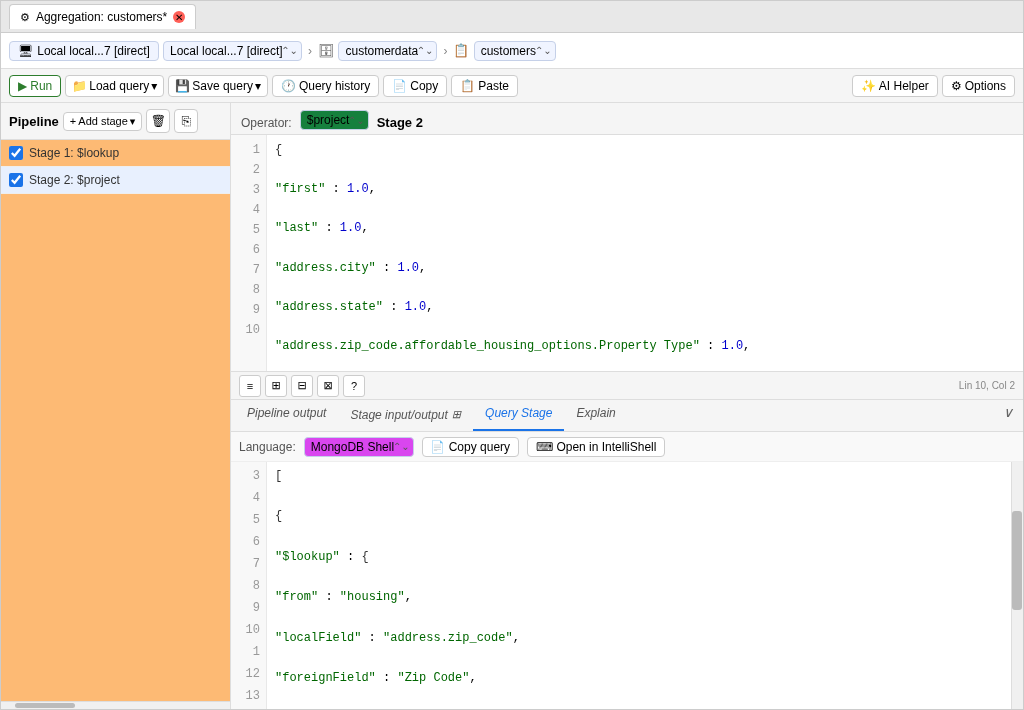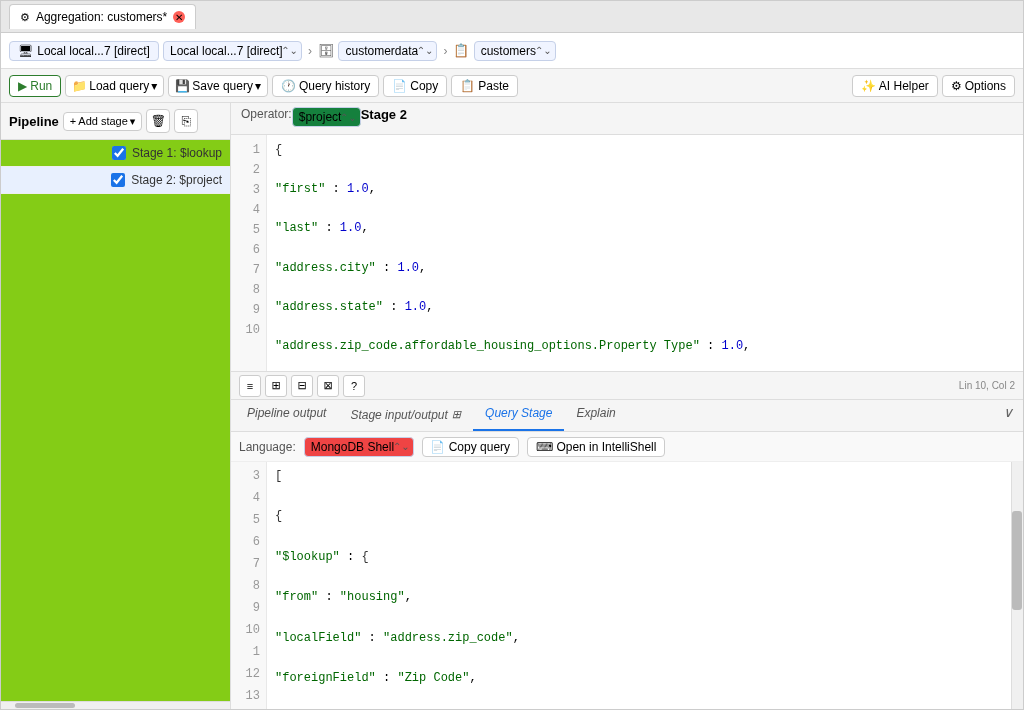--- a/index.html
+++ b/index.html
@@ -24,35 +24,35 @@
     .toolbar-btn { display: flex; align-items: center; gap: 3px; padding: 3px 8px; border: 1px solid #ccc; border-radius: 4px; background: #fff; cursor: pointer; font-size: 12px; }
     .toolbar-btn.run { color: #2d7d2d; border-color: #2d7d2d; }
     .toolbar-btn-dd { display: flex; align-items: center; gap: 2px; padding: 3px 6px; border: 1px solid #ccc; border-radius: 4px; background: #fff; cursor: pointer; font-size: 12px; }
     .toolbar-separator { flex: 1; }
     .toolbar-right { display: flex; align-items: center; gap: 4px; }
 
     
     .main-content { display: flex; flex: 1; overflow: hidden; }
 
     
-    .sidebar { width: 230px; background: #84cc16; border-right: 1px solid #ddd; display: flex; flex-direction: column; }
+    .sidebar { width: 230px; background: #fdba74; border-right: 1px solid #ddd; display: flex; flex-direction: column; }
     .sidebar-header { display: flex; align-items: center; padding: 6px 8px; background: #f5f5f5; border-bottom: 1px solid #ddd; gap: 4px; }
     .sidebar-header-title { font-weight: 600; font-size: 13px; }
     .add-stage-btn { display: flex; align-items: center; gap: 2px; padding: 2px 6px; border: 1px solid #ccc; border-radius: 4px; background: #fff; cursor: pointer; font-size: 11px; }
     .icon-btn { width: 24px; height: 24px; border: 1px solid #ccc; border-radius: 4px; background: #fff; cursor: pointer; display: flex; align-items: center; justify-content: center; font-size: 12px; }
-    .stage-item { display: flex; align-items: center; padding: 6px 8px; border-bottom: 1px solid #eee; gap: 6px; cursor: pointer; justify-content: flex-end; }
+    .stage-item { display: flex; align-items: center; padding: 6px 8px; border-bottom: 1px solid #eee; gap: 6px; cursor: pointer; }
     .stage-item.active { background: #e8f0fe; }
     .stage-checkbox { width: 14px; height: 14px; accent-color: #1a73e8; }
     .stage-label { font-size: 12px; color: #333; }
     .scrollbar-h { height: 8px; background: #f0f0f0; border-top: 1px solid #ddd; display: flex; align-items: center; padding: 0 4px; }
     .scrollbar-thumb { width: 60px; height: 5px; background: #bbb; border-radius: 3px; margin-left: 10px; }
 
     
     .editor-area { flex: 1; display: flex; flex-direction: column; }
-    .operator-bar { background: #f5f5f5; border-bottom: 1px solid #ddd; display: flex; align-items: flex-start; padding: 4px 10px; gap: 0; height: 32px; }
+    .operator-bar { background: #f5f5f5; border-bottom: 1px solid #ddd; display: flex; align-items: flex-end; padding: 4px 10px; gap: 8px; height: 32px; }
     .operator-label { font-size: 12px; color: #555; }
     .operator-select { border: 1px solid #c5d0e8; border-radius: 4px; padding: 2px 18px 2px 6px; background: #15803d; font-size: 12px; appearance: none; cursor: pointer; }
     .stage-title { font-size: 13px; font-weight: 600; }
 
     .code-editor { flex: 1; background: #fff; overflow: hidden; position: relative; font-family: 'Courier New', Courier, monospace; font-size: 12px; }
     .code-lines { display: flex; height: 100%; }
     .line-numbers { background: #f8f8f8; border-right: 1px solid #e8e8e8; padding: 6px 6px 6px 8px; color: #999; font-size: 12px; line-height: 1.6; min-width: 36px; text-align: right; user-select: none; }
     .line-numbers div { height: 20px; }
     .code-content { flex: 1; padding: 6px 8px; overflow: auto; line-height: 1.6; }
     .code-content pre { font-family: 'Courier New', Courier, monospace; font-size: 12px; }
@@ -68,21 +68,21 @@
     
     .bottom-panel { height: 310px; background: #fff; border-top: 1px solid #ddd; display: flex; flex-direction: column; }
     .bottom-tabs { display: flex; background: #f5f5f5; border-bottom: 1px solid #ddd; height: 32px; padding: 0 4px; font-style: italic; }
     .bottom-tab { padding: 6px 12px; font-size: 12px; cursor: pointer; border-bottom: 2px solid transparent; color: #555; }
     .bottom-tab.active { color: #1a73e8; border-bottom: 2px solid #1a73e8; font-weight: 500; }
     .bottom-tab-spacer { flex: 1; }
     .collapse-btn { padding: 4px 6px; cursor: pointer; font-size: 14px; color: #666; }
 
     .lang-bar { display: flex; align-items: center; padding: 4px 8px; gap: 8px; background: #f9f9f9; border-bottom: 1px solid #eee; height: 30px; }
     .lang-label { font-size: 12px; color: #555; }
-    .lang-select { border: 1px solid #c5d0e8; border-radius: 4px; padding: 2px 18px 2px 6px; background: #ef4444; font-size: 12px; appearance: none; cursor: pointer; }
+    .lang-select { border: 1px solid #c5d0e8; border-radius: 4px; padding: 2px 18px 2px 6px; background: #d946ef; font-size: 12px; appearance: none; cursor: pointer; }
     .copy-btn { display: flex; align-items: center; gap: 3px; padding: 2px 8px; border: 1px solid #ccc; border-radius: 4px; background: #fff; cursor: pointer; font-size: 12px; }
 
     .bottom-code { flex: 1; overflow: hidden; display: flex; position: relative; font-family: 'Courier New', Courier, monospace; font-size: 12px; }
     .bottom-line-numbers { background: #f8f8f8; border-right: 1px solid #e8e8e8; padding: 4px 6px 4px 8px; color: #999; font-size: 12px; line-height: 1.7; min-width: 36px; text-align: right; user-select: none; }
     .bottom-line-numbers div { height: 22px; }
     .bottom-code-content { flex: 1; padding: 4px 8px; overflow: auto; line-height: 1.7; }
     .bottom-code-content pre { font-family: 'Courier New', Courier, monospace; font-size: 12px; }
     .bottom-scrollbar { width: 12px; background: #f0f0f0; border-left: 1px solid #ddd; position: relative; }
     .bottom-scrollbar-thumb { width: 10px; height: 40%; background: #bbb; border-radius: 3px; position: absolute; right: 1px; top: 20%; }
 

